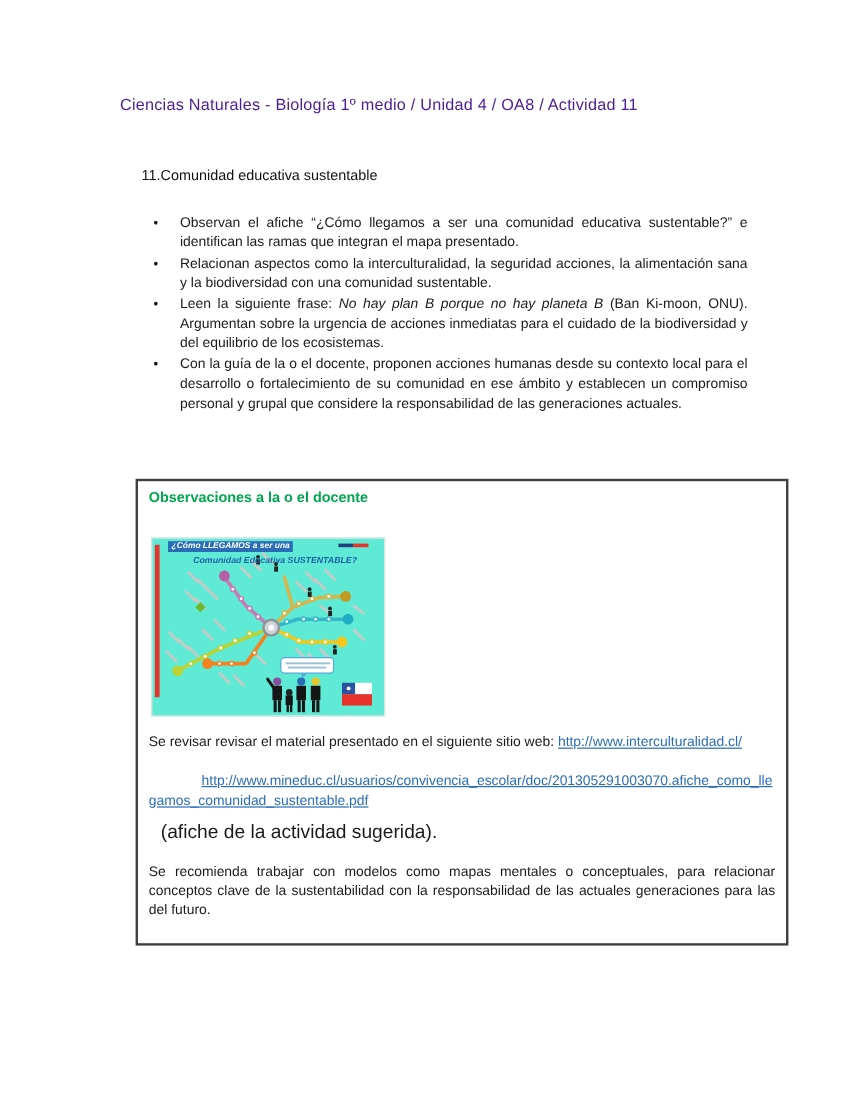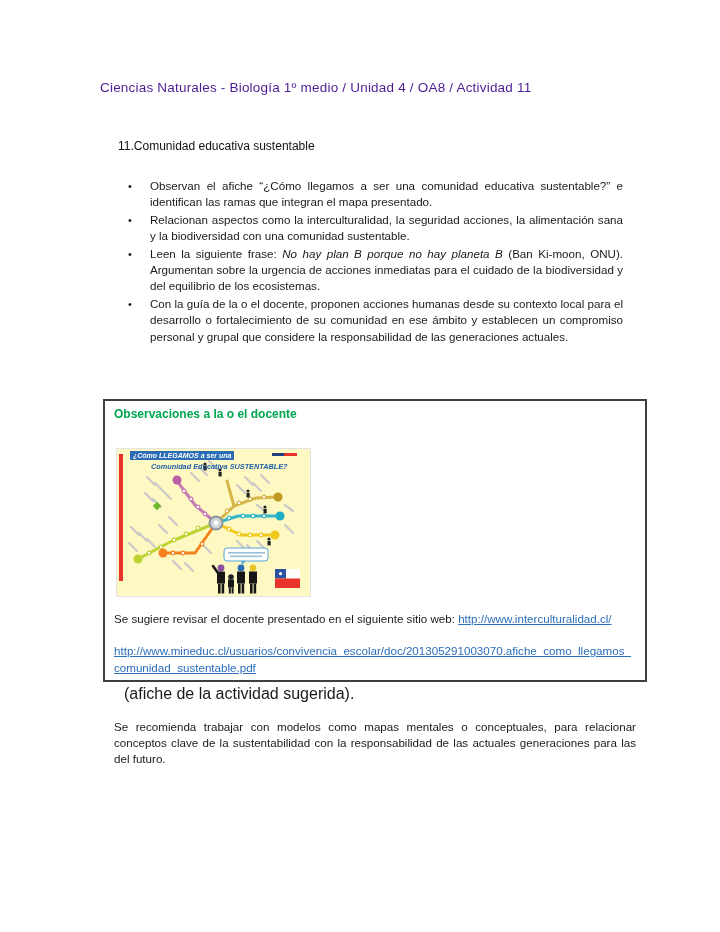--- a/index.html
+++ b/index.html
@@ -19,45 +19,45 @@
     position:absolute;left:127px;top:178px;width:496px;margin:0;padding:0;list-style:none;
   }
   ul.activity-list li{
     position:relative;padding-left:23px;margin:0 0 1px 0;
     font-size:11.6px;line-height:16.4px;text-align:justify;
   }
   ul.activity-list li::before{
     content:"•";position:absolute;left:1px;top:0;font-size:11px;color:#111;
   }
   .obs-box{
-    position:absolute;left:103px;top:399px;width:544px;height:283px;
+    position:absolute;left:113px;top:399px;width:544px;height:389px;
     border:2px solid #3f3f3f;box-sizing:border-box;padding:5px 9px 0 9px;background:#fff;
   }
   .obs-title{font-size:12px;font-weight:bold;color:#00a650;margin-top:1px;}
   .poster{
     position:relative;width:193px;height:147px;margin:27px 0 0 2px;
-    background:#fef9c3;border:1px solid #e3e3e3;box-sizing:content-box;
+    background:#5eead4;border:1px solid #e3e3e3;box-sizing:content-box;
   }
   .poster .redbar{position:absolute;left:2px;top:5px;width:4px;height:127px;background:#e8332a;}
   .poster .ptitle1{
     position:absolute;left:13px;top:2px;background:#2a6cb5;color:#ffffff;
     font-size:7px;font-weight:bold;font-style:italic;padding:1px 3px;white-space:nowrap;
   }
   .poster .ptitle2{
     position:absolute;left:34px;top:13px;color:#1f5fa8;
     font-size:7.3px;font-weight:bold;font-style:italic;white-space:nowrap;
   }
   .poster .minibar{
     position:absolute;right:13px;top:4px;width:25px;height:3px;
     background:linear-gradient(to right,#1f3f7f 0 50%,#e8332a 50% 100%);
   }
   .poster svg{position:absolute;left:0;top:0;}
   .box-par{font-size:11.6px;line-height:16.4px;text-align:justify;margin:14px 0 0 0;}
   a.doc-link{color:#2a6ebb;text-decoration:underline;}
-  a.break-link{word-break:break-all;}
+  a.break-link{word-break:break-all;margin-left:44px;}
   .caption{font-size:16px;line-height:16.4px;margin:10px;}
   .gap16{margin-top:16px;}
 </style>
 </head>
 <body>
 
 <div class="breadcrumb">Ciencias Naturales - Biología 1º medio / Unidad 4 / OA8 / Actividad 11</div>
 
 <div class="doc-heading">11.Comunidad educativa sustentable</div>
 
@@ -198,20 +198,20 @@
         <rect x="158" y="129.5" width="25" height="9.5" fill="#e8332a"></rect>
         <circle cx="163.5" cy="124.7" r="1.6" fill="#ffffff"></circle>
       </g>
     </svg>
     <div class="redbar"></div>
     <div class="ptitle1">¿Cómo LLEGAMOS a ser una</div>
     <div class="ptitle2">Comunidad Educativa SUSTENTABLE?</div>
     <div class="minibar"></div>
   </div>
 
-  <p class="box-par"><span>Se sugiere revisar el docente presentado en el siguiente sitio web:</span>
+  <p class="box-par"><span>Se revisar revisar el material presentado en el siguiente sitio web:</span>
     <a class="doc-link" href="#">http://www.interculturalidad.cl/</a></p>
 
   <p class="box-par gap16"><a class="doc-link break-link" href="#">http://www.mineduc.cl/usuarios/convivencia_escolar/doc/201305291003070.afiche_como_llegamos_comunidad_sustentable.pdf</a></p>
   <p class="caption">(afiche de la actividad sugerida).</p>
 
   <p class="box-par gap16">Se recomienda trabajar con modelos como mapas mentales o conceptuales, para relacionar conceptos clave de la sustentabilidad con la responsabilidad de las actuales generaciones para las del futuro.</p>
 </div>
 
 </body></html>

